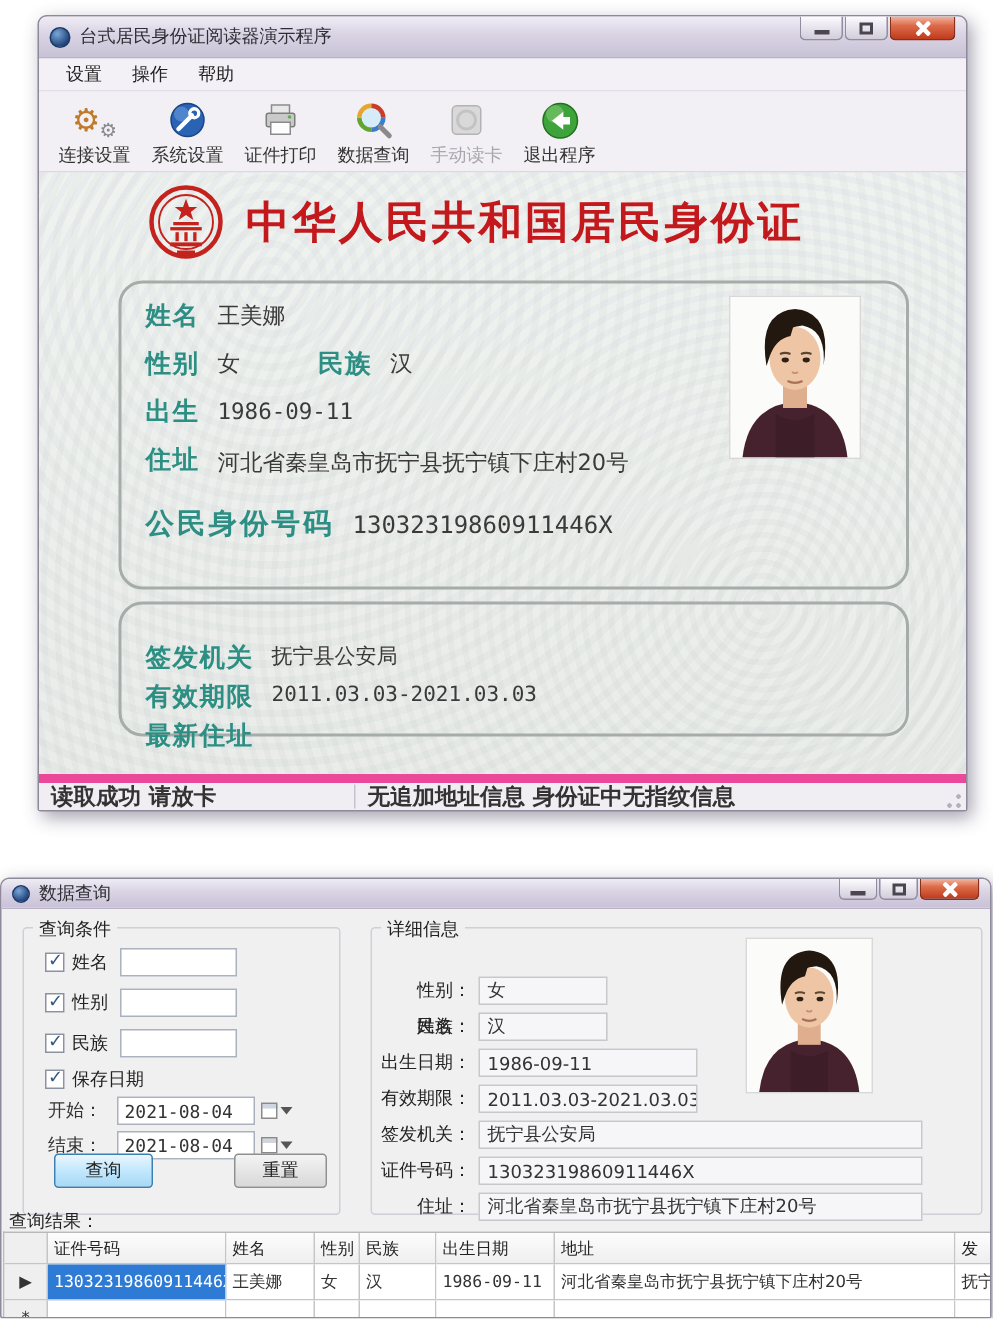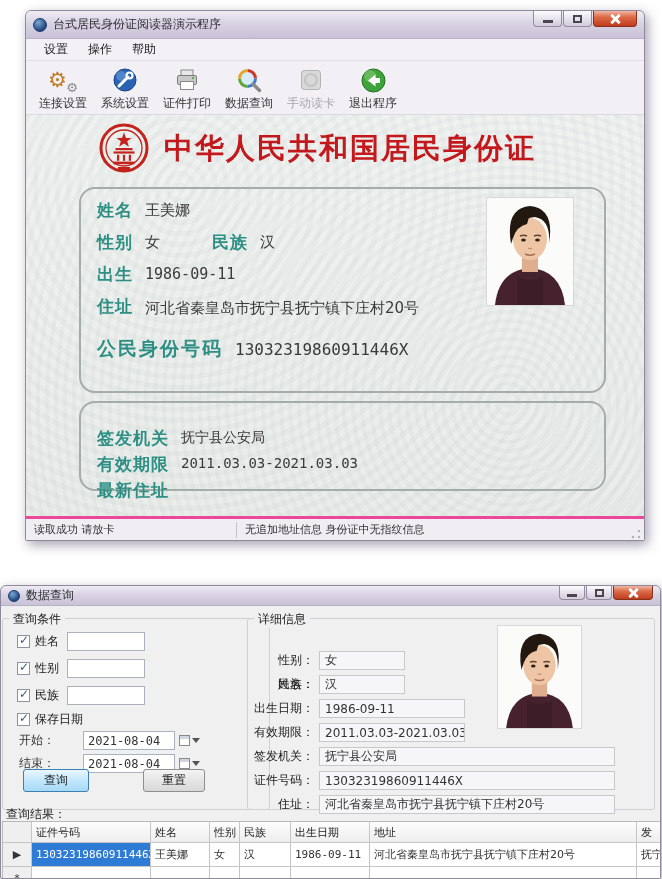--- a/index.html
+++ b/index.html
@@ -73,48 +73,48 @@
   .ethn-label { margin-left:52px; }
   .idnum-row { margin-top:16px; }
   .idnum-row .clabel { font-size:19px; letter-spacing:2px; }
   .idnum-row .cvalue { font-size:16px; padding-top:4px; }
   .photo { position:absolute; border:1px solid #d8d8d8; background:#fdfdfd; }
   .photo.card-photo { right:30px; top:8px; width:88px; height:109px; }
   .issue-box .crow { margin-bottom:3px; }
   .issue-box .cvalue { font-size:14px; }
 
   .statusbar { position:absolute; left:0; bottom:0; width:618px; height:24px; display:flex;
-               align-items:center; background:#f0eef2; border-top:3px solid #ec4899; font-size:11px; color:#333; }
+               align-items:center; background:#f0eef2; border-top:6px solid #ec4899; font-size:15px; color:#333;font-weight:bold; }
   .status-left { width:210px; padding-left:8px; }
   .status-sep { width:1px; height:16px; background:#c6c1cd; }
   .status-mid { padding-left:8px; flex:1; }
   .grip { width:12px; height:12px; margin-right:2px; align-self:flex-end;
           background:
             radial-gradient(circle at 9px 3px,#b5b0bd 1.4px,transparent 1.6px),
             radial-gradient(circle at 9px 9px,#b5b0bd 1.4px,transparent 1.6px),
             radial-gradient(circle at 3px 9px,#b5b0bd 1.4px,transparent 1.6px); }
 
   
   .queryw { left:0px; top:585px; width:661px; height:294px; background:#f0f0f0; }
   .qclient { position:relative; width:659px; height:272px; font-size:12px; }
   .groupbox { position:absolute; border:1px solid #d2ced8; border-radius:3px; }
   .gb-label { position:absolute; top:-8px; left:6px; background:#f0f0f0; padding:0 4px; font-size:12px; color:#222; }
-  .gb-cond { left:1px; top:12px; width:268px; height:192px; }
+  .gb-cond { left:14px; top:12px; width:212px; height:192px; }
   .gb-det  { left:246px; top:12px; width:408px; height:192px; }
 
   .filter-row { position:absolute; left:14px; display:flex; align-items:center; }
   .checkbox { width:13px; height:13px; background:#fff; border:1px solid #8b92a0; margin-right:5px;
               position:relative; flex:0 0 auto; }
   .checkbox.checked::after { content:"✓"; position:absolute; left:1px; top:-3px;
               font-size:12px; font-weight:bold; color:#35567d; }
   .filter-label { font-size:12px; color:#222; margin-right:8px; white-space:nowrap; }
   .filter-input { width:78px; height:19px; border:1px solid #aab2bd; background:#fff; font-size:12px; padding:0 3px; }
   .date-row { position:absolute; left:16px; display:flex; align-items:center; }
   .date-label { width:42px; font-size:12px; }
-  .datefield { margin-left:22px; width:92px; height:19px; border:1px solid #aab2bd; background:#fff;
+  .datefield { margin-left:4px; width:92px; height:19px; border:1px solid #aab2bd; background:#fff;
                display:flex; align-items:center; font-size:12px; padding-left:4px;
                font-family:"DejaVu Sans Mono","Liberation Mono",monospace;text-align:center; }
   .datebtn { margin-left:4px; display:flex; align-items:center; gap:2px; }
   .cal-icon { width:11px; height:11px; border:1px solid #8a8a8a; background:
               linear-gradient(#cfd6df,#cfd6df) 0 0/11px 3px no-repeat,#fff; }
   .drop-arrow { width:0; height:0; border-left:4px solid transparent; border-right:4px solid transparent;
                 border-top:5px solid #555; }
   .btn-row { position:absolute; top:150px; left:0; width:100%; }
   .wbtn { position:absolute; height:23px; border-radius:3px; font-size:12px; color:#222;
           display:flex; align-items:center; justify-content:center; }

